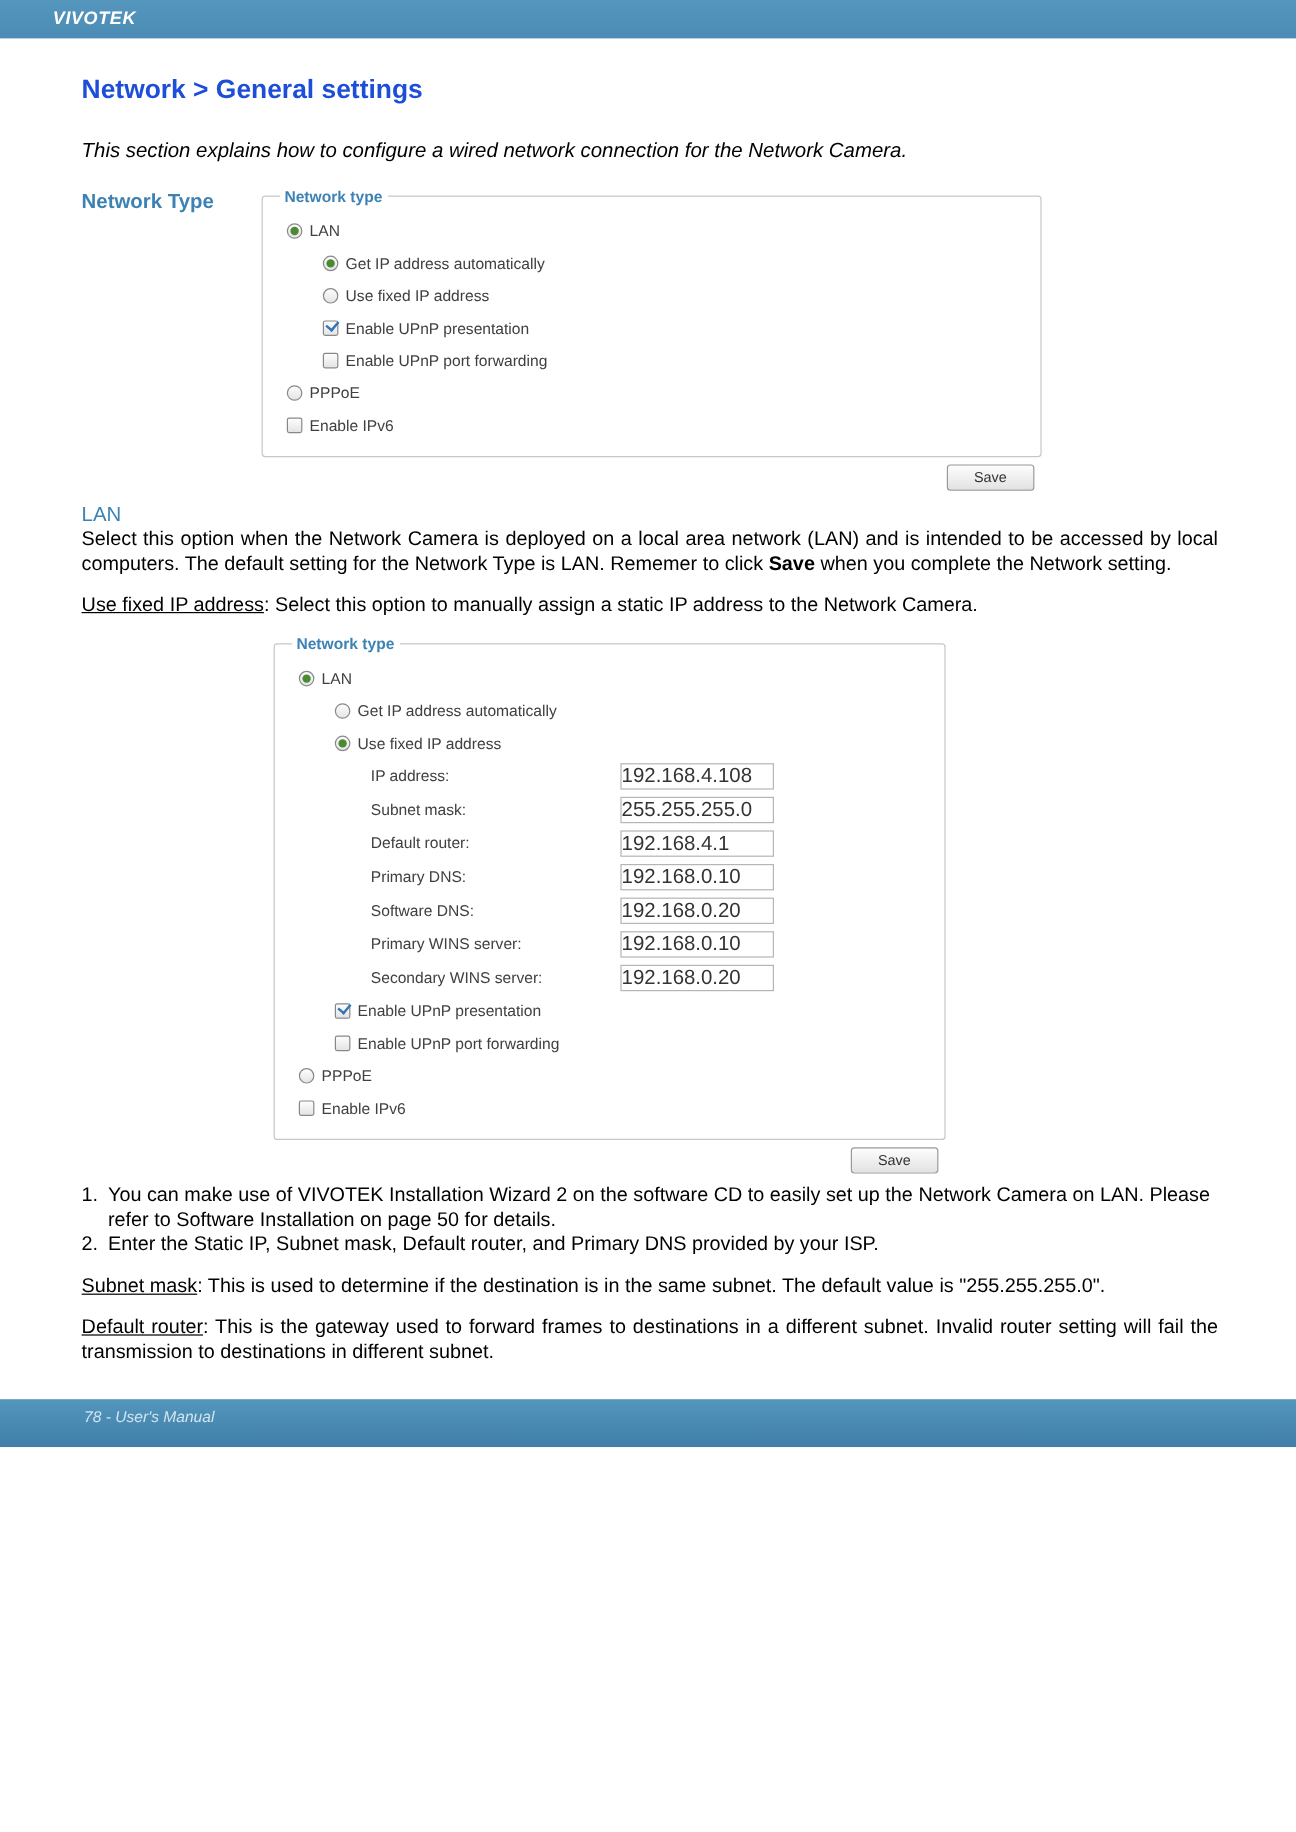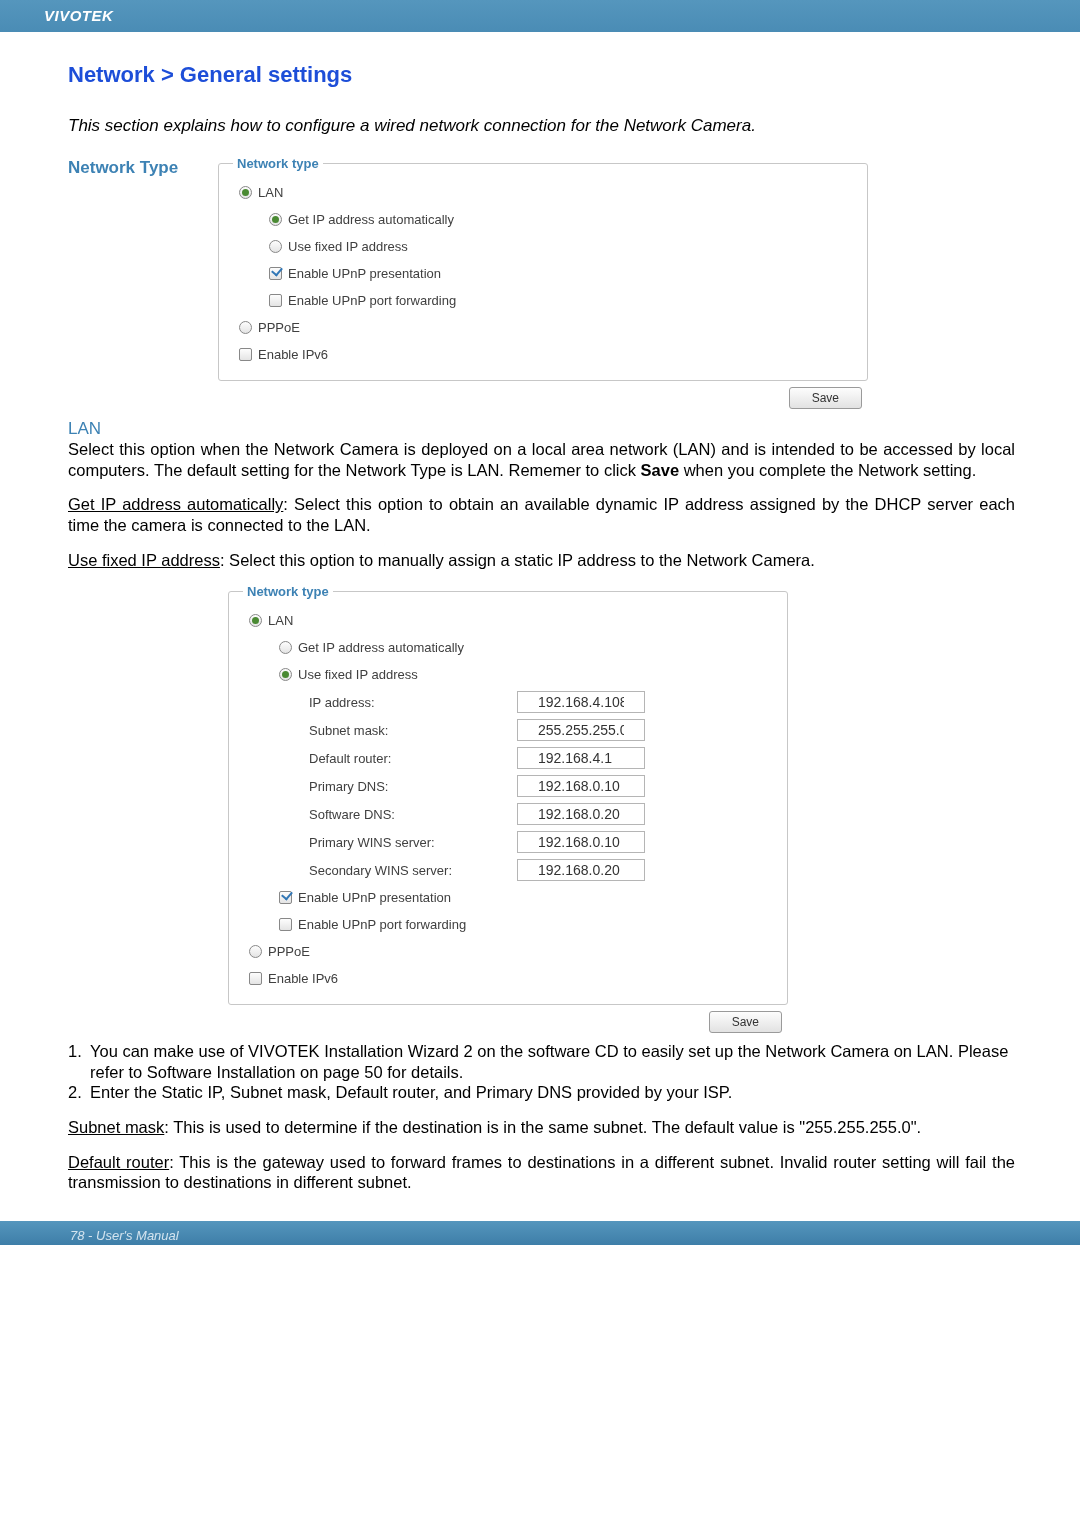--- a/index.html
+++ b/index.html
@@ -121,38 +121,38 @@
     color: #404040;
     padding: 3px 0;
     padding-left: 66px;
     gap: 28px;
   }
   .field-label { width: 180px; }
   .field-input {
     border: 1px solid #b5b5b5;
     height: 22px;
     width: 128px;
-    padding: 0 20px;
-    font-size: 14px;
+    padding: 0 0;
+    font-size: 17px;
     color: #333;
     background: #fff;
   }
   .second-form { margin: 6px 0 8px 160px; width: 560px; }
   .list {
     font-size: 16.5px;
     line-height: 1.25;
     margin-bottom: 14px;
   }
   .list .li { display: flex; }
   .list .num { width: 22px; flex-shrink: 0; }
   .list .txt { flex: 1; }
   .bottom-band {
     margin-top: 28px;
     background: linear-gradient(to bottom, #5596bd 0%, #3e7ea8 100%);
-    height: 24px;
+    height: 40px;
     line-height: 30px;
     padding-left: 70px;
     color: #d3e4ef;
     font-style: italic;
     font-size: 13px;
   }
 </style>
 </head>
 <body>
 
@@ -197,23 +197,20 @@
         <span class="btn">Save</span>
       </div>
     </div>
   </div>
 
   <div class="h3">LAN</div>
   <div class="para">
     <span>Select this option when the Network Camera is deployed on a local area network (LAN) and is intended to be accessed by local computers. The default setting for the Network Type is LAN. Rememer to click </span><b>Save</b><span> when you complete the Network setting.</span>
   </div>
 
-  <div class="para">
-    <span class="u">Get IP address automatically</span><span>: Select this option to obtain an available dynamic IP address assigned by the DHCP server each time the camera is connected to the LAN.</span>
-  </div>
 
   <div class="para">
     <span class="u">Use fixed IP address</span><span>: Select this option to manually assign a static IP address to the Network Camera.</span>
   </div>
 
   <div class="second-form">
     <fieldset>
       <legend>Network type</legend>
 
       <div class="opt-row lvl1">

